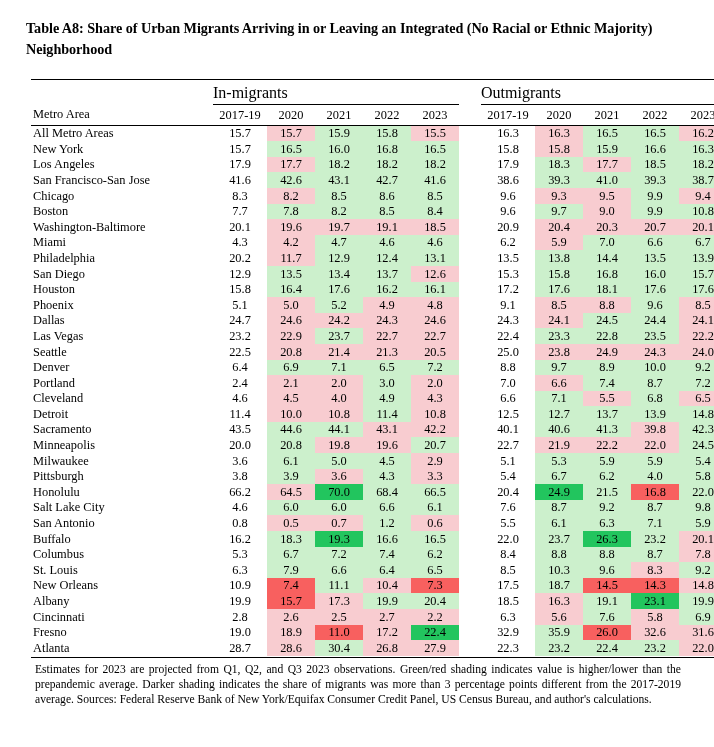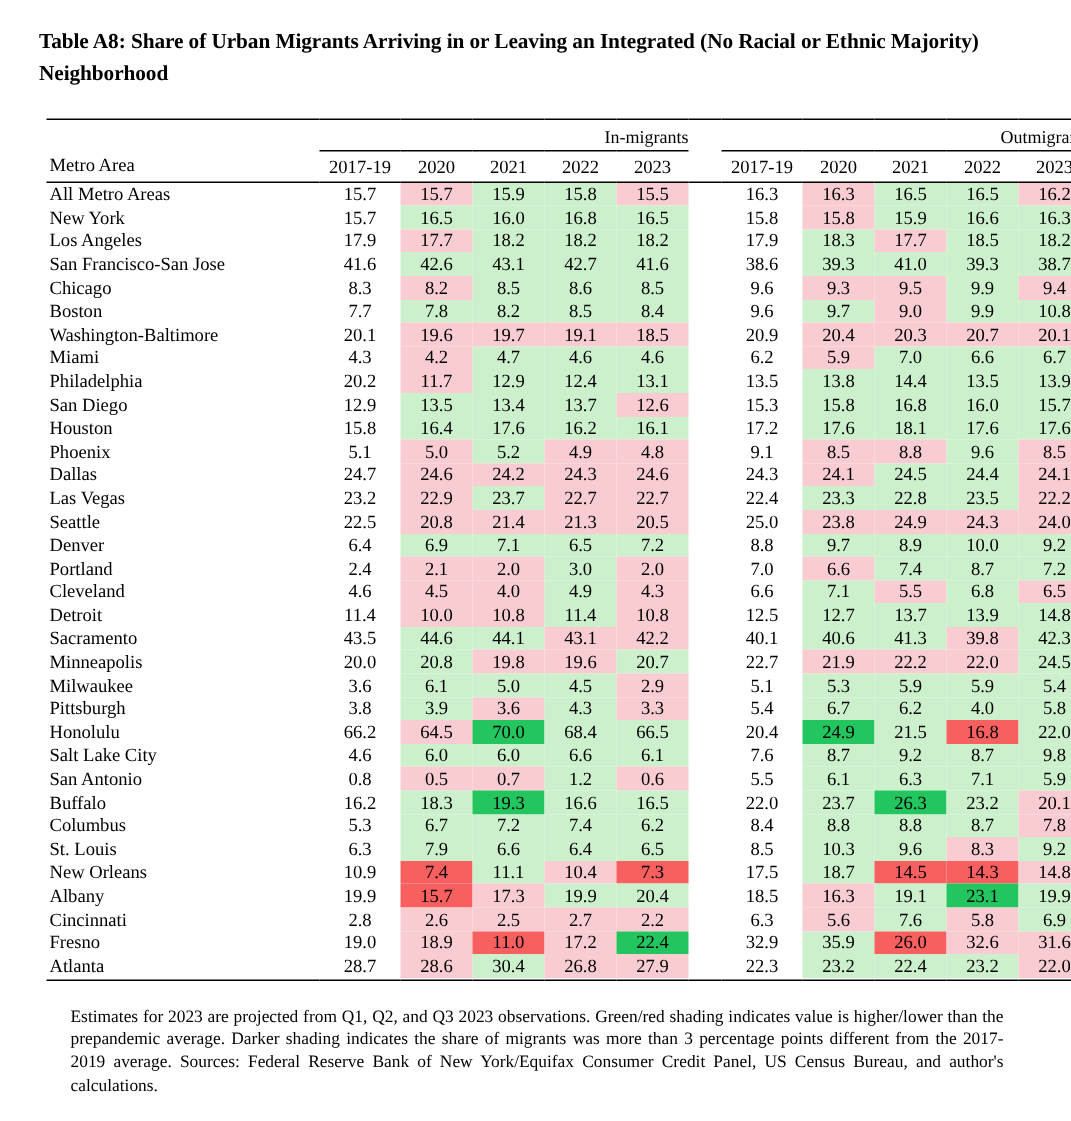--- a/index.html
+++ b/index.html
@@ -42,22 +42,22 @@
     font-weight: normal;
     line-height: 1.0;
   }
 
   
   tr.rule-top td { border-top: 1.4px solid #000; height: 1px; font-size:0; line-height:0; padding:0;}
   tr.rule-bottom td { border-bottom: 1.4px solid #000; height:1px; font-size:0; line-height:0; padding:0;}
   tr.rule-head td { border-bottom: 1px solid #000; text-align: center; }
 
   .grouphdr {
-    text-align: right;
-    font-size: 12px;
+    text-align: left;
+    font-size: 16px;
     padding: 4px 0 3px 0 !important;
   }
   .grouphdr.ruled { border-bottom: 0.9px solid #000; }
 
   .colhdr {
     text-align: center;
     font-size: 12.4px;
     padding: 4px 0 3px 0 !important;
   }
   .colhdr.metro {
@@ -85,21 +85,21 @@
 
   .notes {
     margin-top: 4px;
     margin-left: 5px;
     width: 654px;
     font-size: 11.6px;
     line-height: 1.32;
     text-align: justify;
     text-justify: inter-word;
   }
-  .notes p { margin: 16px; }
+  .notes p { margin: 4px; }
 </style>
 </head>
 <body>
 
 <div class="page">
 
   <div class="caption">Table A8: Share of Urban Migrants Arriving in or Leaving an Integrated (No Racial or Ethnic Majority) Neighborhood</div>
 
   <table class="maintable">
     <colgroup>

